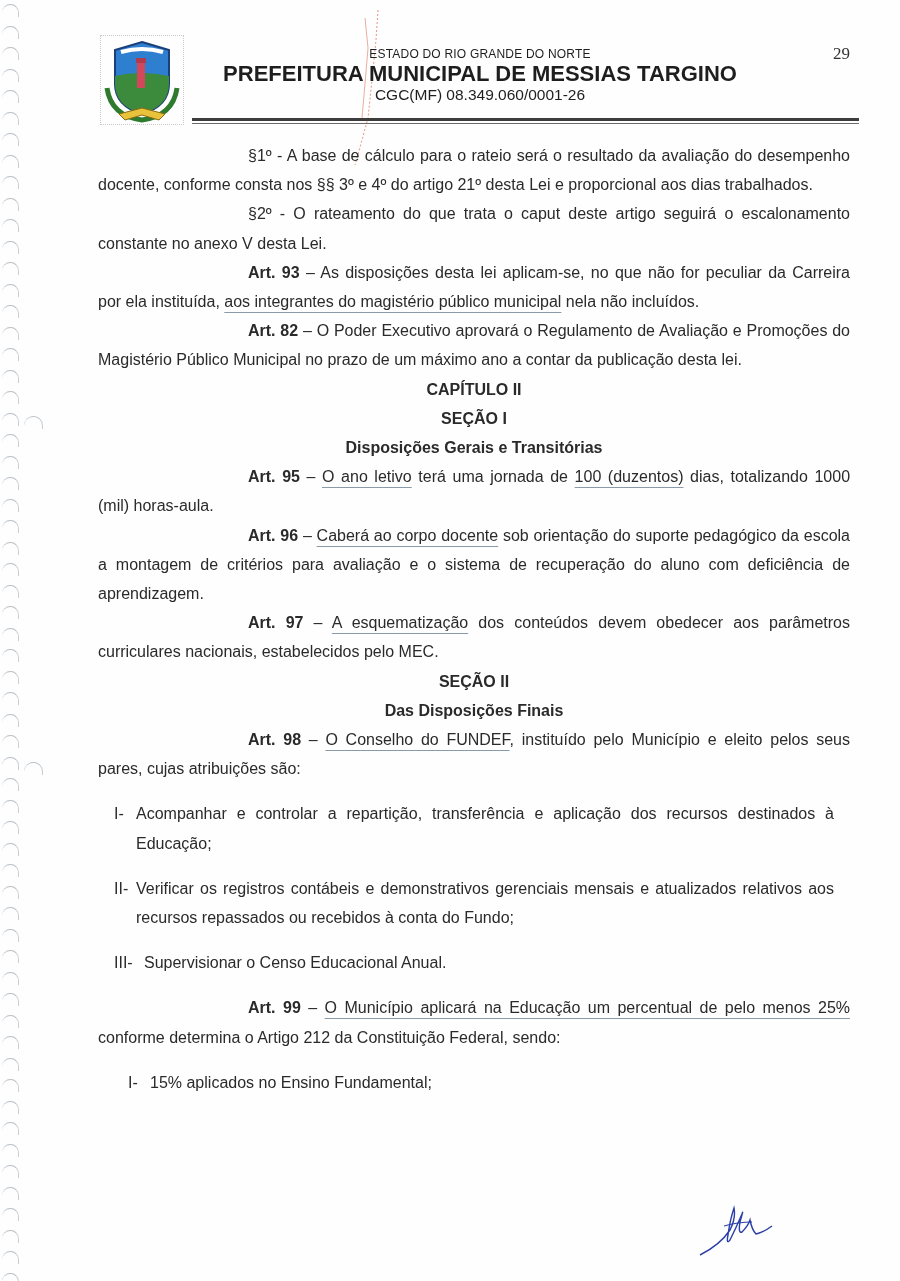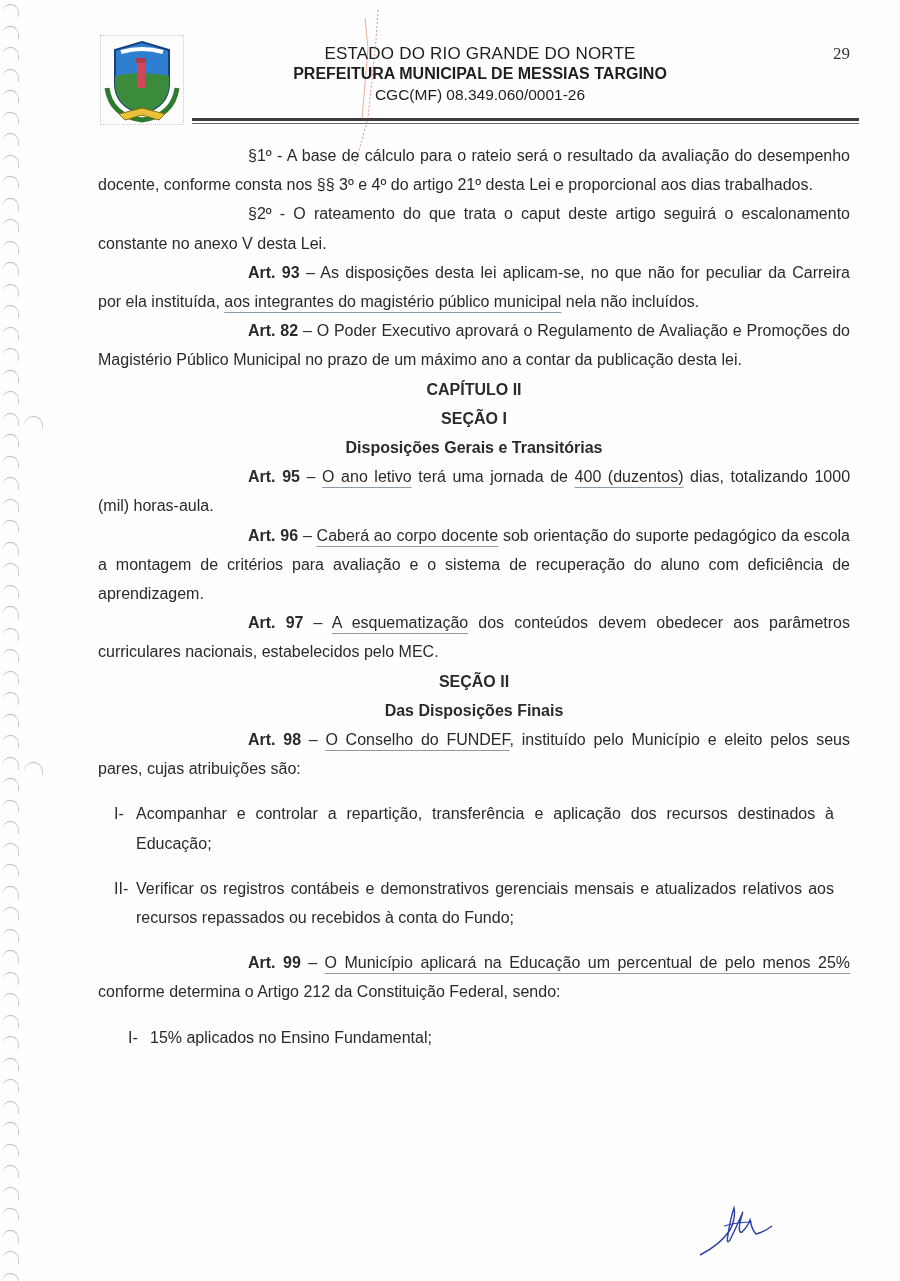--- a/index.html
+++ b/index.html
@@ -15,22 +15,22 @@
     }
     .ring.extra { left: 24px; width: 18px; }
 
     .header { position: absolute; left: 0; top: 0; width: 900px; height: 140px; }
     .logo {
       position: absolute; left: 100px; top: 35px; width: 82px; height: 88px;
       border: 1px dotted #c9c9c9;
     }
     .logo svg { width: 100%; height: 100%; }
     .hdr-text { position: absolute; left: 200px; top: 44px; width: 560px; text-align: center; color: #1e1e1e; }
-    .hdr-line1 { font-size: 17px; letter-spacing: 0.2px; line-height: 20px; }
-    .hdr-line2 { font-size: 16px; font-weight: bold; line-height: 20px; }
+    .hdr-line1 { font-size: 12px; letter-spacing: 0.2px; line-height: 20px; }
+    .hdr-line2 { font-size: 22px; font-weight: bold; line-height: 20px; }
     .hdr-line3 { font-size: 15.5px; line-height: 22px; }
     .page-num {
       position: absolute; left: 833px; top: 44px; font-family: "Liberation Serif", serif;
       font-size: 17px; color: #333;
     }
     .rule-thick { position: absolute; left: 192px; top: 118px; width: 667px; height: 3px; background: #3d3d3d; }
     .rule-thin { position: absolute; left: 192px; top: 123px; width: 667px; height: 1px; background: #6a6a6a; }
     .red-mark { position: absolute; left: 0; top: 0; width: 900px; height: 220px; pointer-events: none; }
 
     .body-text {
@@ -150,33 +150,34 @@
   <p class="p indent">§2º - O rateamento do que trata o caput deste artigo seguirá o escalonamento constante no anexo V desta Lei.</p>
 
   <p class="p indent"><span class="b">Art. 93</span><span> – </span><span>As disposições desta lei aplicam-se, no que não for peculiar da Carreira por ela instituída, </span><span class="u">aos integrantes do magistério público municipal</span><span> nela não incluídos.</span></p>
 
   <p class="p indent"><span class="b">Art. 82</span><span> – </span><span>O Poder Executivo aprovará o Regulamento de Avaliação e Promoções do Magistério Público Municipal no prazo de um máximo ano a contar da publicação desta lei.</span></p>
 
   <p class="center bold">CAPÍTULO II</p>
   <p class="center bold">SEÇÃO I</p>
   <p class="center">Disposições Gerais e Transitórias</p>
 
-  <p class="p indent"><span class="b">Art. 95</span><span> – </span><span class="u">O ano letivo</span><span> terá uma jornada de </span><span class="u">400 (duzentos)</span><span> dias, totalizando 1000 (mil) horas-aula.</span></p>
+  <p class="p indent"><span class="b">Art. 95</span><span> – </span><span class="u">O ano letivo</span><span> terá uma jornada de </span><span class="u">100 (duzentos)</span><span> dias, totalizando 1000 (mil) horas-aula.</span></p>
 
   <p class="p indent"><span class="b">Art. 96</span><span> – </span><span class="u">Caberá ao corpo docente</span><span> sob orientação do suporte pedagógico da escola a montagem de critérios para avaliação e o sistema de recuperação do aluno com deficiência de aprendizagem.</span></p>
 
   <p class="p indent"><span class="b">Art. 97</span><span> – </span><span class="u">A esquematização</span><span> dos conteúdos devem obedecer aos parâmetros curriculares nacionais, estabelecidos pelo MEC.</span></p>
 
   <p class="center bold">SEÇÃO II</p>
   <p class="center">Das Disposições Finais</p>
 
   <p class="p indent"><span class="b">Art. 98</span><span> – </span><span class="u">O Conselho do FUNDEF</span><span>, instituído pelo Município e eleito pelos seus pares, cujas atribuições são:</span></p>
 
   <p class="item"><span class="num">I-</span><span>Acompanhar e controlar a repartição, transferência e aplicação dos recursos destinados à Educação;</span></p>
   <p class="item"><span class="num">II-</span><span>Verificar os registros contábeis e demonstrativos gerenciais mensais e atualizados relativos aos recursos repassados ou recebidos à conta do Fundo;</span></p>
+  <p class="item iii"><span class="num">III-</span><span>Supervisionar o Censo Educacional Anual.</span></p>
 
   <p class="p indent"><span class="b">Art. 99</span><span> – </span><span class="u">O Município aplicará na Educação um percentual de pelo menos 25%</span><span> conforme determina o Artigo 212 da Constituição Federal, sendo:</span></p>
 
   <p class="item sub"><span class="num">I-</span><span>15% aplicados no Ensino Fundamental;</span></p>
 </div>
 
 <svg class="signature" viewBox="0 0 90 60">
   <path d="M10 55 Q30 45 40 30 Q46 18 44 8 Q40 20 38 35 Q36 45 40 40 Q46 28 52 14 Q54 8 50 22 Q48 34 52 32 Q58 26 60 20 Q62 30 66 34 Q74 32 82 26" stroke="#2b3fa8" stroke-width="1.4" fill="none"></path>
   <path d="M34 26 Q48 22 62 22" stroke="#2b3fa8" stroke-width="1.1" fill="none"></path>
 </svg>

